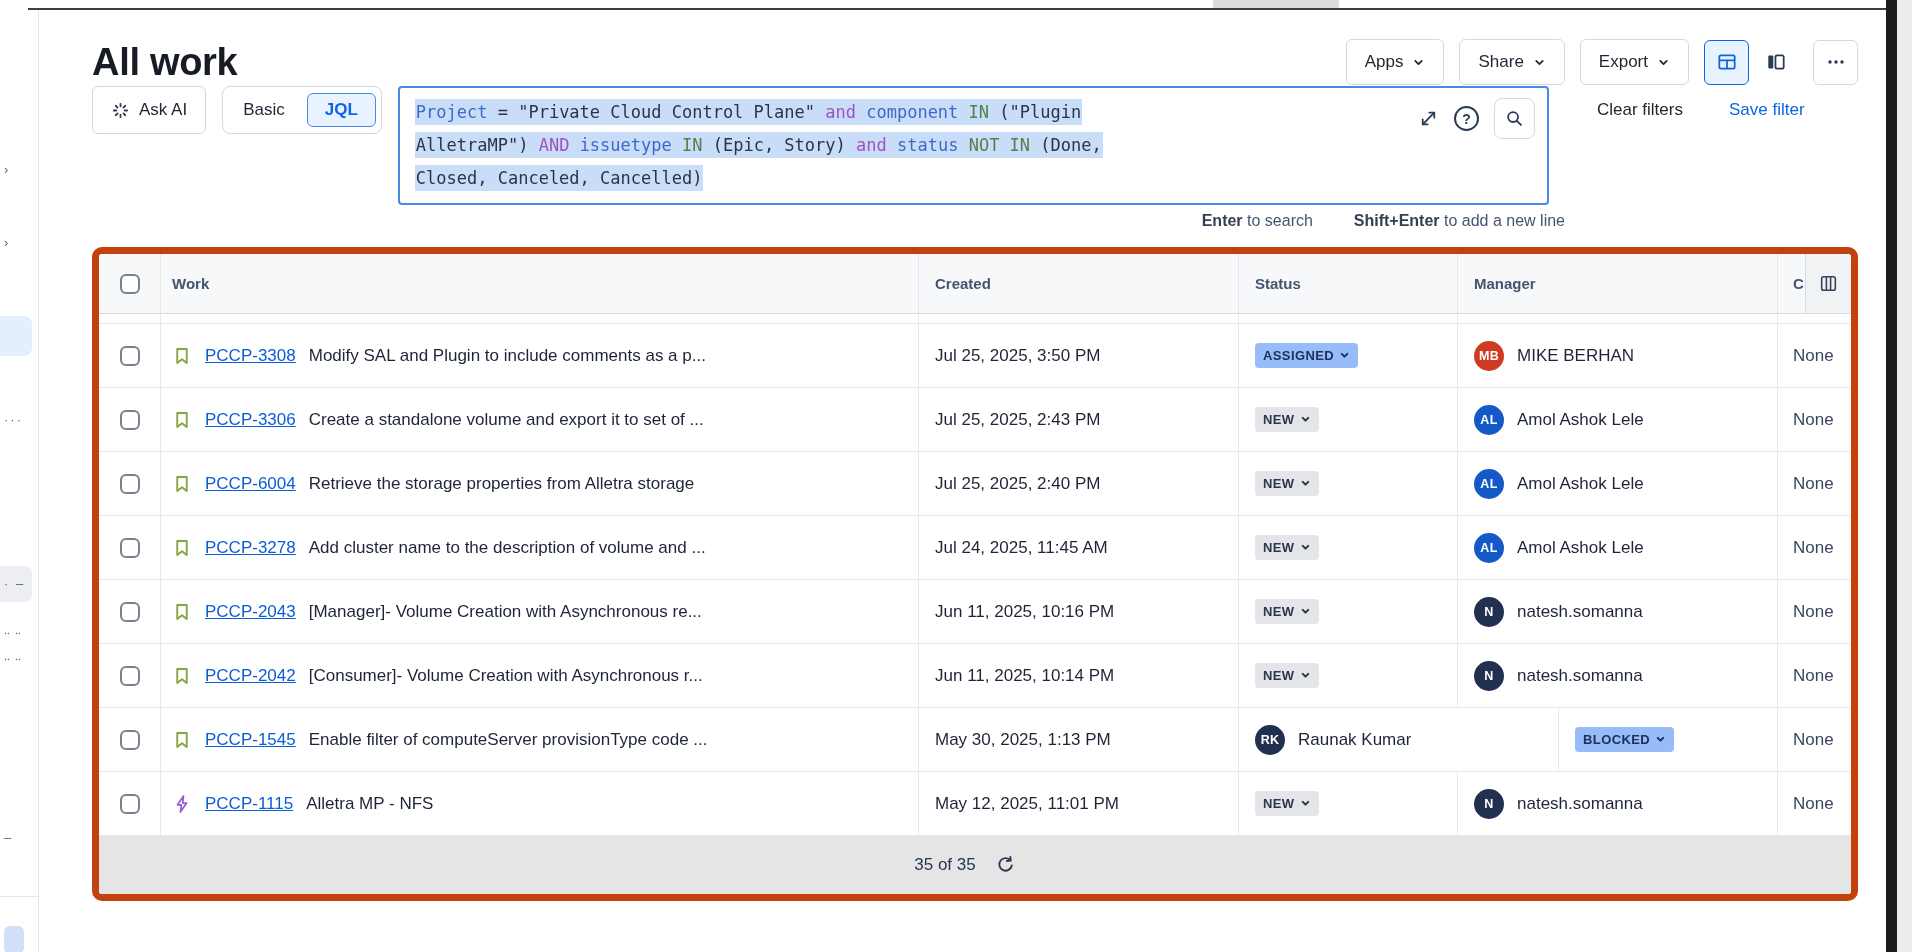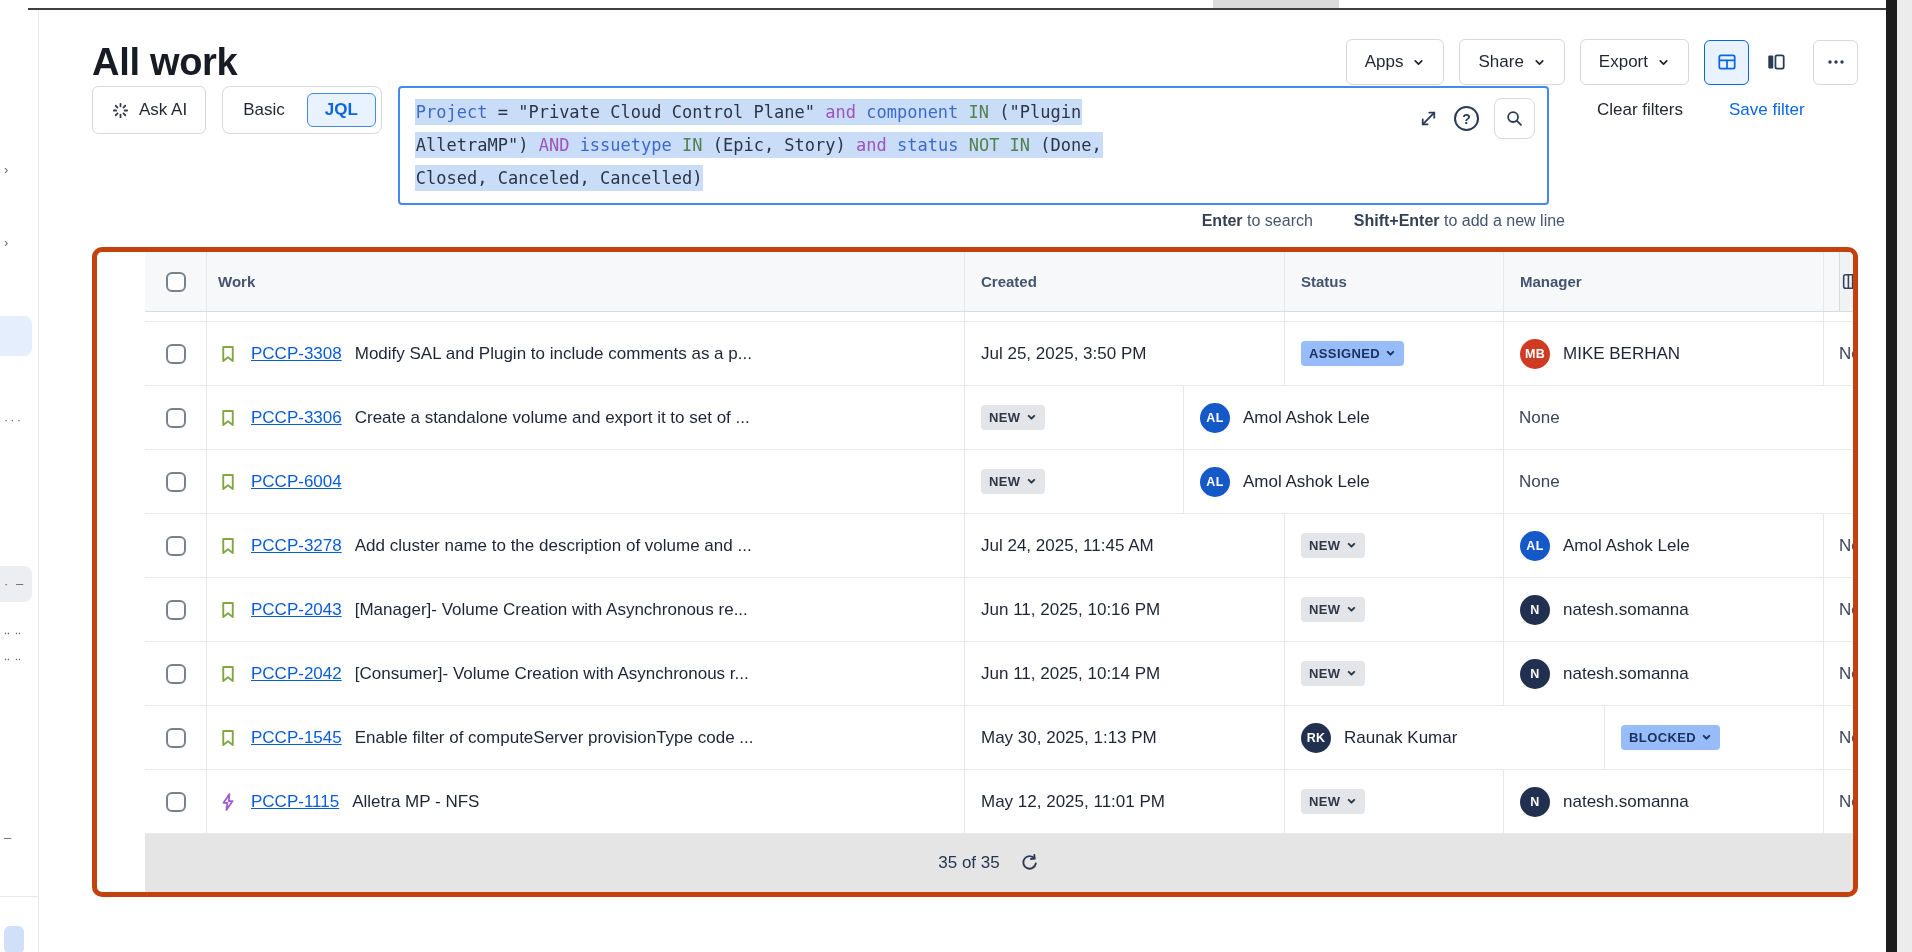--- a/index.html
+++ b/index.html
@@ -62,21 +62,21 @@
     justify-content:center;background:#fff;cursor:pointer;}
   .filter-right{width:293px;display:flex;align-items:center;height:48px;padding-left:32px;gap:46px;flex-shrink:0;}
   .clear-filters{font-size:17px;font-weight:500;color:#22272e;cursor:pointer;white-space:nowrap;}
   .save-filter{font-size:17px;font-weight:500;color:#0C66E4;cursor:pointer;white-space:nowrap;}
 
   .hint-row{margin-top:7px;margin-right:293px;text-align:right;font-size:16px;color:#44546f;height:22px;}
   .hint-b{font-weight:700;color:#333f52;}
   .hint-gap{display:inline-block;width:32px;}
 
   
-  .table{margin-top:13px;border:5px solid #c2410c;border-radius:10px;overflow:hidden;background:#fff;padding-left:48px;}
+  .table{margin-top:13px;border:7px solid #c2410c;border-radius:10px;overflow:hidden;background:#fff;}
   .thead{display:flex;height:60px;background:#F7F8F9;border-bottom:1px solid #d8dce1;align-items:stretch;
     font-size:15px;font-weight:600;color:#44546F;}
   .cell{display:flex;align-items:center;}
   .c-cb{width:62px;justify-content:center;border-right:1px solid #e6e8ec;flex-shrink:0;}
   .c-work{width:758px;padding:0 16px 0 11px;border-right:1px solid #e6e8ec;gap:13px;flex-shrink:0;overflow:hidden;}
   .c-created{width:320px;padding-left:16px;border-right:1px solid #e6e8ec;flex-shrink:0;}
   .c-status{width:219px;padding-left:16px;border-right:1px solid #e6e8ec;flex-shrink:0;}
   .c-assignee{width:320px;padding-left:16px;border-right:1px solid #e6e8ec;gap:13px;flex-shrink:0;}
   .c-extra{flex:1;padding-left:15px;overflow:hidden;}
   .thead .c-extra{padding:0;display:flex;align-items:stretch;}
@@ -296,20 +296,23 @@
     <div class="cell c-work">
       <span class="type-icon">
         <svg width="20" height="20" viewBox="0 0 16 16" fill="none" stroke="#83A643" stroke-width="1.5" stroke-linejoin="round">
                 <path d="M4.2 2.4 h7.6 v11.2 l-3.8 -3 -3.8 3 z"></path>
               </svg>
       </span>
 
       <a class="key">PCCP-3306</a>
       <span class="summary">Create a standalone volume and export it to set of ...</span>
     </div>
+    <div class="cell c-created">
+      <span class="created-txt">Jul 25, 2025, 2:43 PM</span>
+    </div>
     <div class="cell c-status">
       <span class="lozenge lz-gray">
         <span class="lz-label">NEW</span>
         <svg width="11" height="11" viewBox="0 0 10 10" fill="none" stroke="currentColor" stroke-width="1.8" stroke-linecap="round" stroke-linejoin="round">
                 <path d="M2.5 3.5 L5 6 L7.5 3.5"></path>
               </svg>
       </span>
     </div>
     <div class="cell c-assignee">
       <span class="avatar" style="background: rgb(21, 88, 200);">AL</span>
@@ -324,20 +327,24 @@
       <span class="checkbox"></span>
     </div>
     <div class="cell c-work">
       <span class="type-icon">
         <svg width="20" height="20" viewBox="0 0 16 16" fill="none" stroke="#83A643" stroke-width="1.5" stroke-linejoin="round">
                 <path d="M4.2 2.4 h7.6 v11.2 l-3.8 -3 -3.8 3 z"></path>
               </svg>
       </span>
 
       <a class="key">PCCP-6004</a>
+      <span class="summary">Retrieve the storage properties from Alletra storage</span>
+    </div>
+    <div class="cell c-created">
+      <span class="created-txt">Jul 25, 2025, 2:40 PM</span>
     </div>
     <div class="cell c-status">
       <span class="lozenge lz-gray">
         <span class="lz-label">NEW</span>
         <svg width="11" height="11" viewBox="0 0 10 10" fill="none" stroke="currentColor" stroke-width="1.8" stroke-linecap="round" stroke-linejoin="round">
                 <path d="M2.5 3.5 L5 6 L7.5 3.5"></path>
               </svg>
       </span>
     </div>
     <div class="cell c-assignee">

